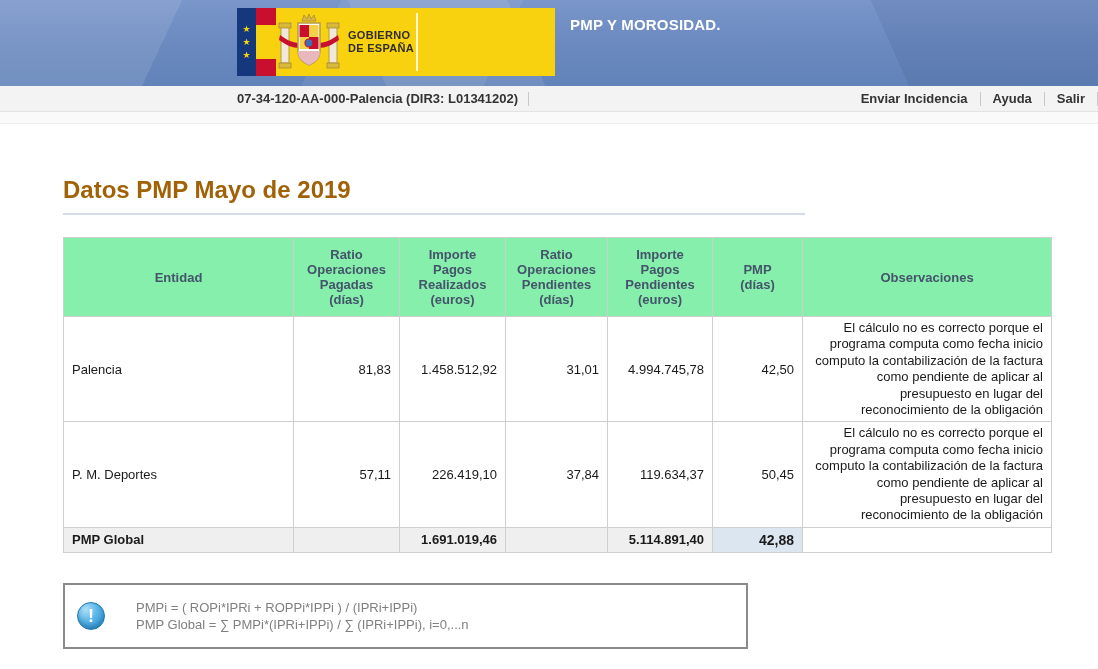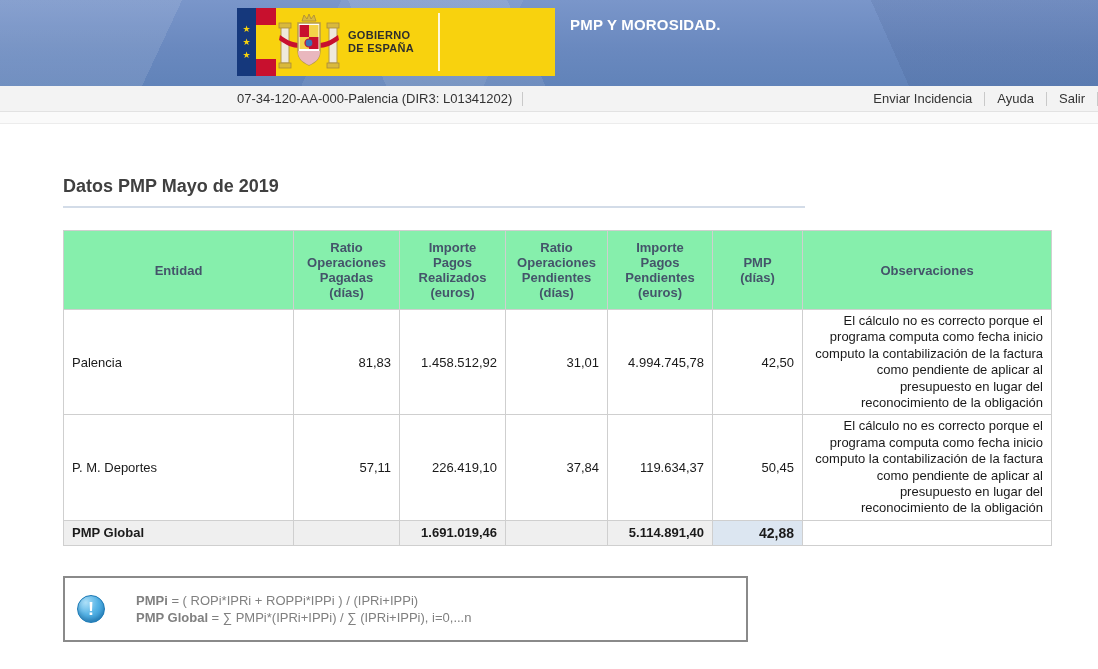--- a/index.html
+++ b/index.html
@@ -55,53 +55,54 @@
   .flag-strip {
     width: 20px;
     background: linear-gradient(180deg, #c8102e 0 25%, #f8d20e 25% 75%, #c8102e 75% 100%);
   }
   .arms-wrap { position: relative; width: 72px; }
   .arms-wrap svg { position: absolute; left: 2px; top: 5px; }
   .logo-text {
     display: flex; flex-direction: column; justify-content: center;
     font-weight: bold; color: #2e2e2e;
     font-size: 11px; line-height: 13px; letter-spacing: 0.3px;
-    padding-right: 24px;
+    padding-right: 2px;
   }
   .logo-divider { width: 2px; background: rgba(255,255,255,0.85); margin: 5px 0; }
   .logo-text.ministerio { font-size: 10px; padding-left: 12px; }
 
   
   .toolbar {
     height: 26px;
     background: #f3f3f3;
     border-bottom: 1px solid #e2e2e2;
     display: flex;
     align-items: center;
     font-size: 13px;
     color: #333;
+    font-weight: bold;
   }
   .toolbar-sub {
     height: 12px;
     background: #fafafa;
     border-bottom: 1px solid #ececec;
   }
   .breadcrumb { margin-left: 237px; }
   .crumb-sep { width: 1px; height: 14px; background: #c9c9c9; margin-left: 10px; }
   .toolbar-links { margin-left: auto; display: flex; align-items: center; }
   .toolbar-link { cursor: pointer; padding: 0 12px; color: #333; text-decoration: none; }
   .link-sep { width: 1px; height: 14px; background: #c9c9c9; }
 
   
   .content { padding-left: 63px; padding-right: 47px; }
   .page-title {
     margin-top: 52px;
-    font-size: 18px;
-    font-weight: bold;
-    color: #404040;
+    font-size: 24px;
+    font-weight: bold;
+    color: #a16207;
   }
   .title-rule {
     margin-top: 9px;
     width: 742px;
     border-top: 2px solid #d3dce8;
   }
 
   
   table.pmp {
     margin-top: 22px;
@@ -154,21 +155,21 @@
     border: 1px solid #1a78b4;
     color: #ffffff;
     font-weight: bold;
     font-size: 18px;
     line-height: 26px;
     text-align: center;
     flex: 0 0 auto;
     box-shadow: inset 0 -3px 4px rgba(0,40,80,0.25);
   }
   .formulas { margin-left: 31px; font-size: 13px; line-height: 17px; color: #808080; }
-  .formulas .lbl { font-weight: bold; }
+  .formulas .lbl { font-weight: normal; }
 </style>
 </head>
 <body>
 
 <div class="app-header">
   <div class="logo-box">
     <div class="eu-strip">
       <span class="star">★</span>
       <span class="star">★</span>
       <span class="star">★</span>

